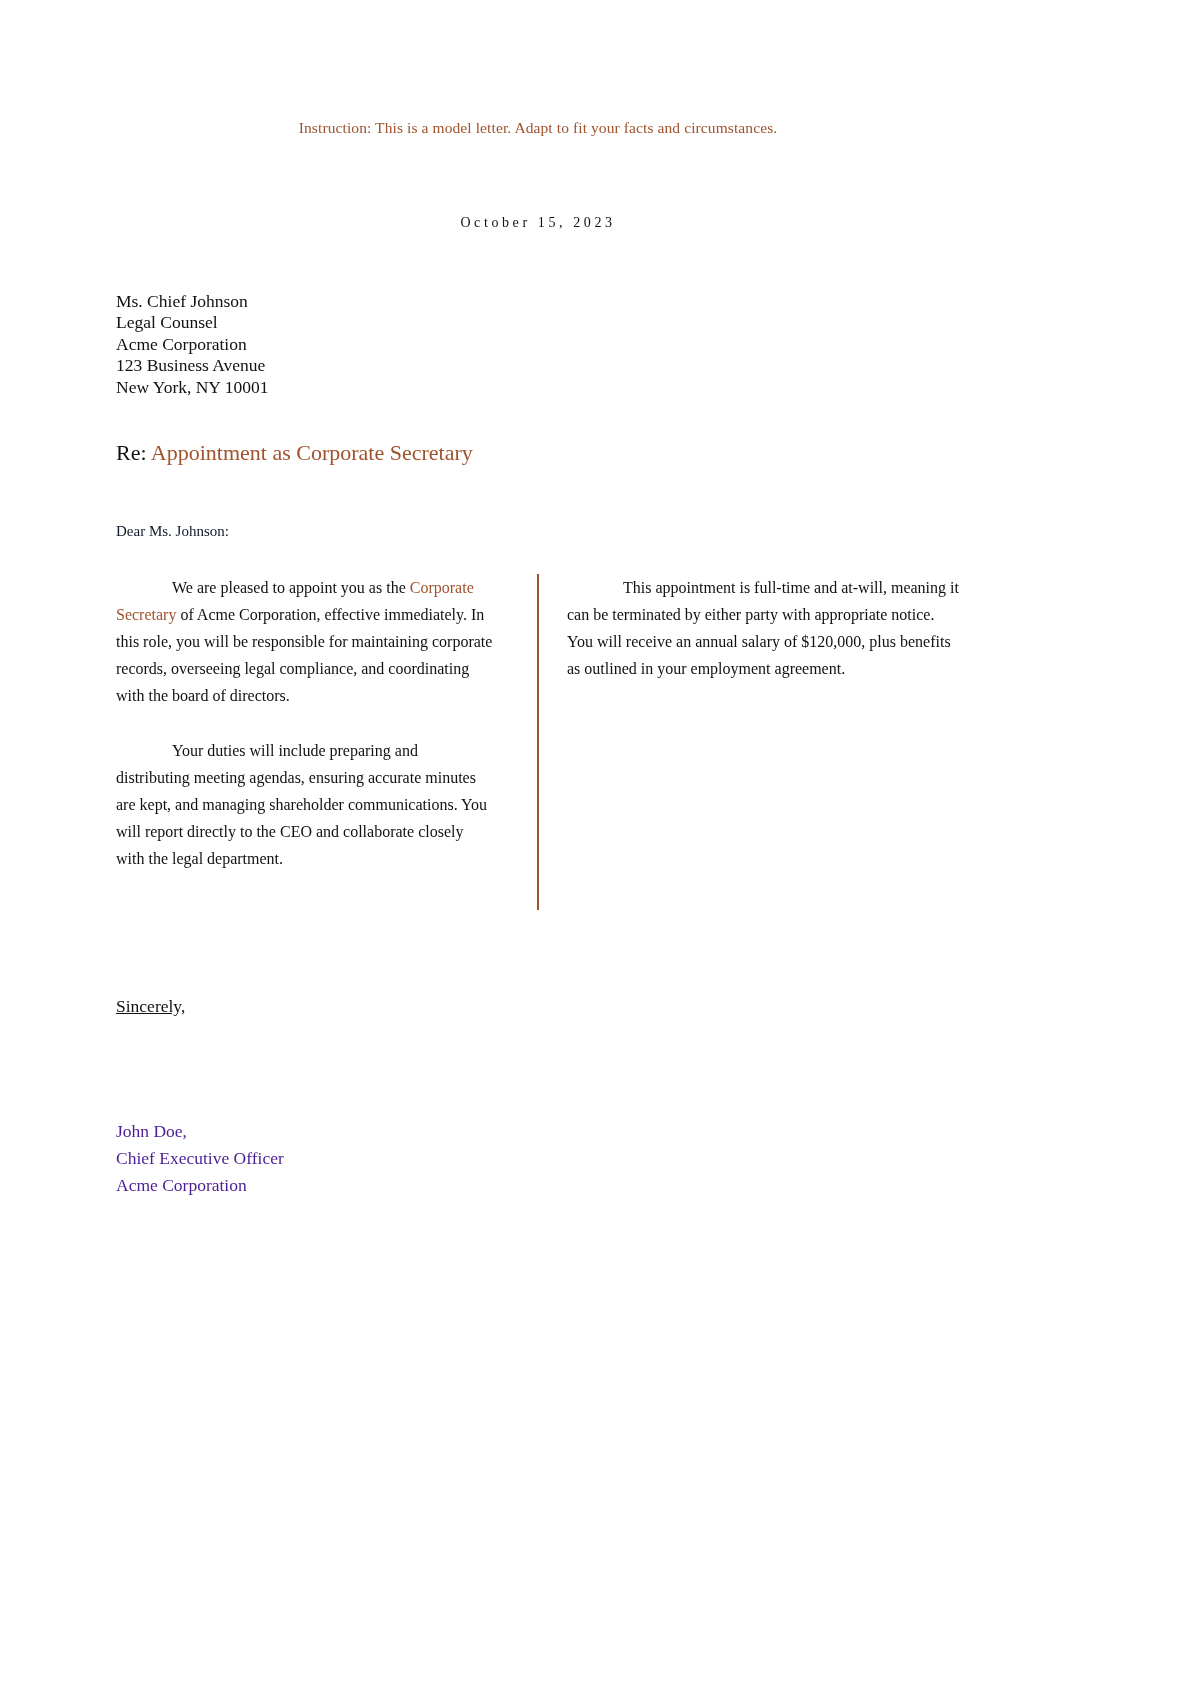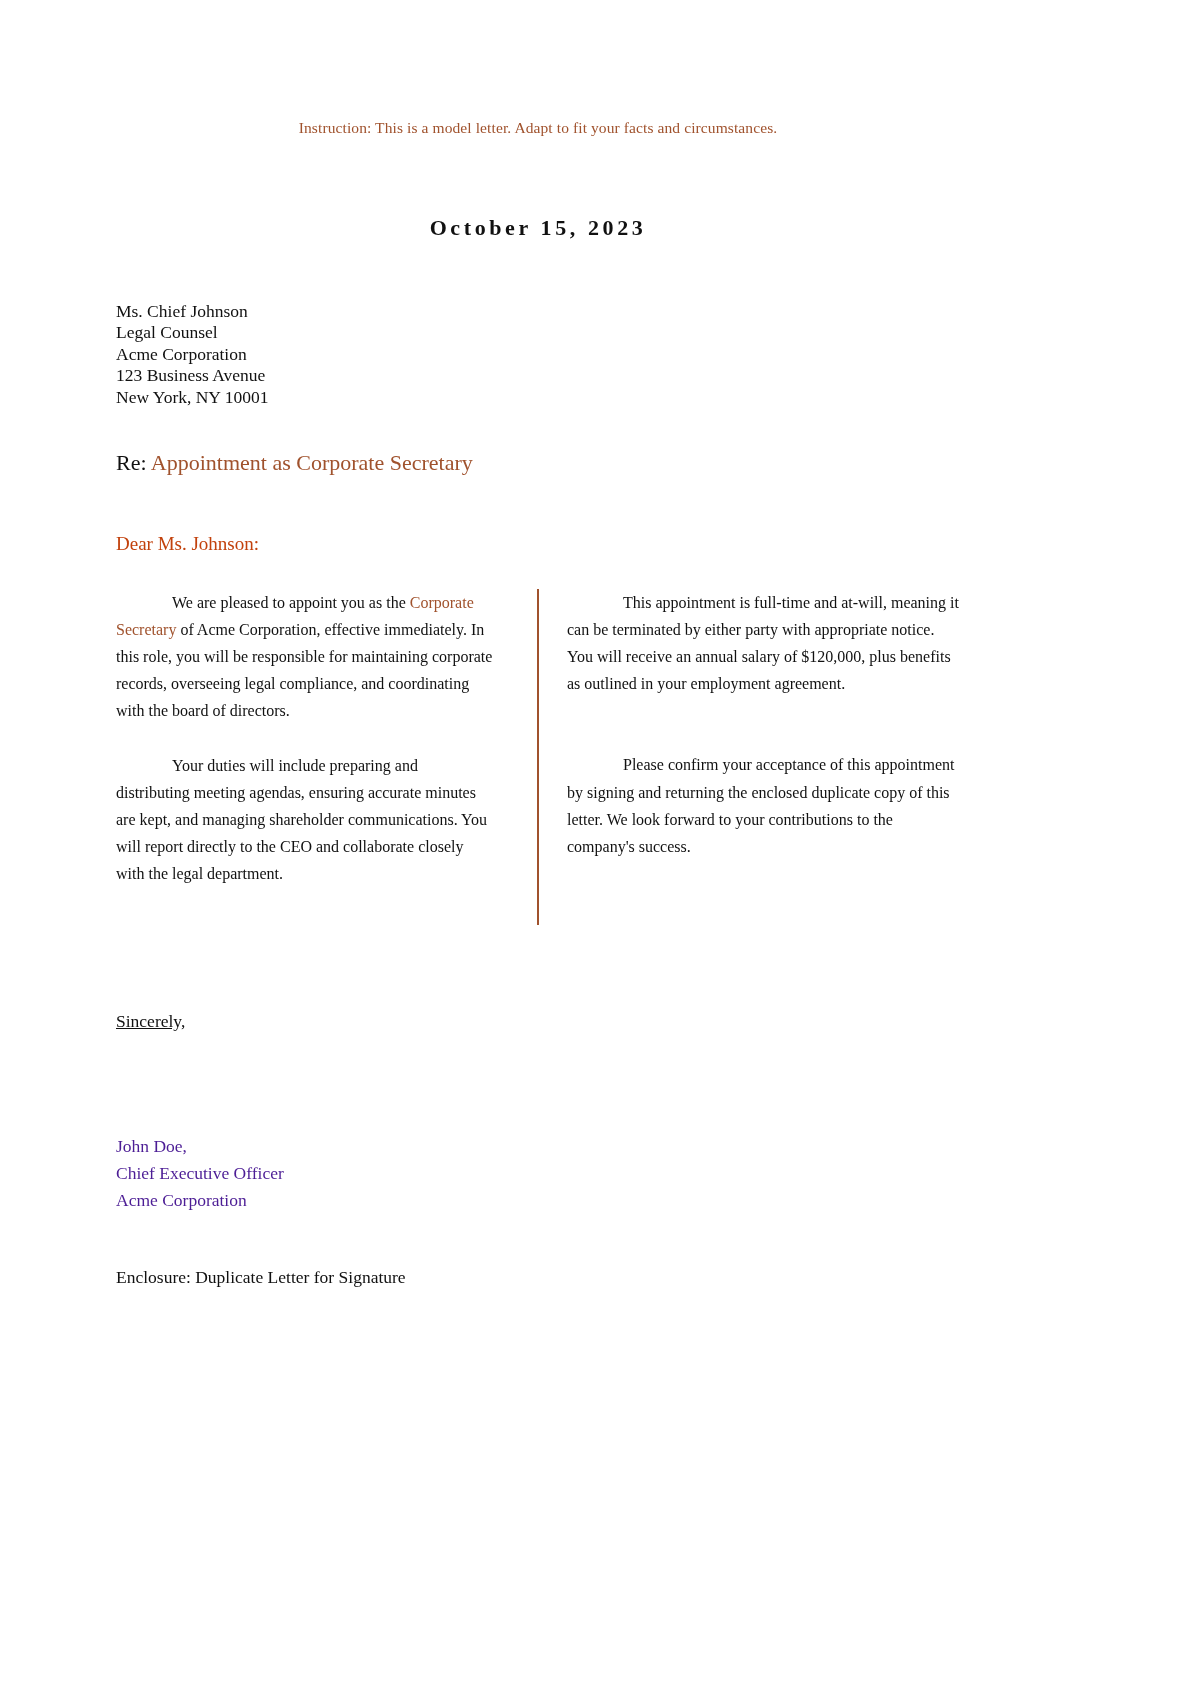--- a/index.html
+++ b/index.html
@@ -25,43 +25,42 @@
   .instruction {
     text-align: center;
     color: #a0522d;
     font-size: 15.5px;
     line-height: 1.4;
     padding-top: 117px;
     letter-spacing: 0.1px;
   }
   .date {
     text-align: center;
-    font-size: 22px;
+    font-size: 14px;
     letter-spacing: 3.6px;
     margin-top: 76px;
     color: #111111;
-    font-weight: bold;
   }
   .address-block {
     margin-top: 60px;
     font-size: 17.5px;
     line-height: 21.6px;
     color: #111111;
   }
   .address-block div { white-space: pre; }
   .subject-line {
     margin-top: 41px;
     font-size: 22px;
     color: #111111;
   }
   .subject-value { color: #a0522d; }
   .salutation {
     margin-top: 57px;
-    font-size: 19px;
-    color: #c2410c;
+    font-size: 15px;
+    color: #0f172a;
   }
   .columns {
     margin-top: 34px;
     display: flex;
     align-items: stretch;
     gap: 0;
   }
   .col {
     width: 50%;
     box-sizing: border-box;
@@ -127,28 +126,26 @@
 
     <div class="col col-left">
       <p><span>We are pleased to appoint you as the </span><span class="accent">Corporate Secretary</span><span> of Acme Corporation, effective immediately. In this role, you will be responsible for maintaining corporate records, overseeing legal compliance, and coordinating with the board of directors.</span></p>
       <p>Your duties will include preparing and distributing meeting agendas, ensuring accurate minutes are kept, and managing shareholder communications. You will report directly to the CEO and collaborate closely with the legal department.</p>
     </div>
 
     <div class="divider"></div>
 
     <div class="col col-right">
       <p class="tall-gap">This appointment is full-time and at-will, meaning it can be terminated by either party with appropriate notice. You will receive an annual salary of $120,000, plus benefits as outlined in your employment agreement.</p>
-      <p>Please confirm your acceptance of this appointment by signing and returning the enclosed duplicate copy of this letter. We look forward to your contributions to the company's success.</p>
     </div>
 
   </div>
 
   <div class="closing">Sincerely,</div>
 
   <div class="signer-block">
     <div>John Doe,</div>
     <div>Chief Executive Officer</div>
     <div>Acme Corporation</div>
   </div>
 
-  <div class="enclosure">Enclosure: Duplicate Letter for Signature</div>
 
 </div>
 
 </body></html>

